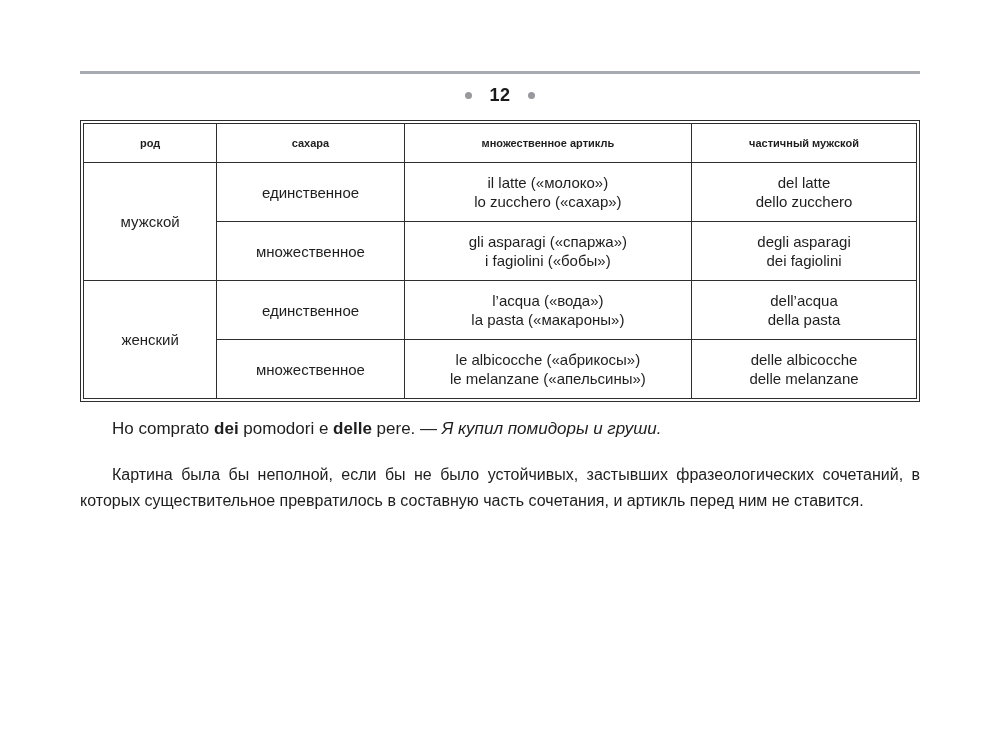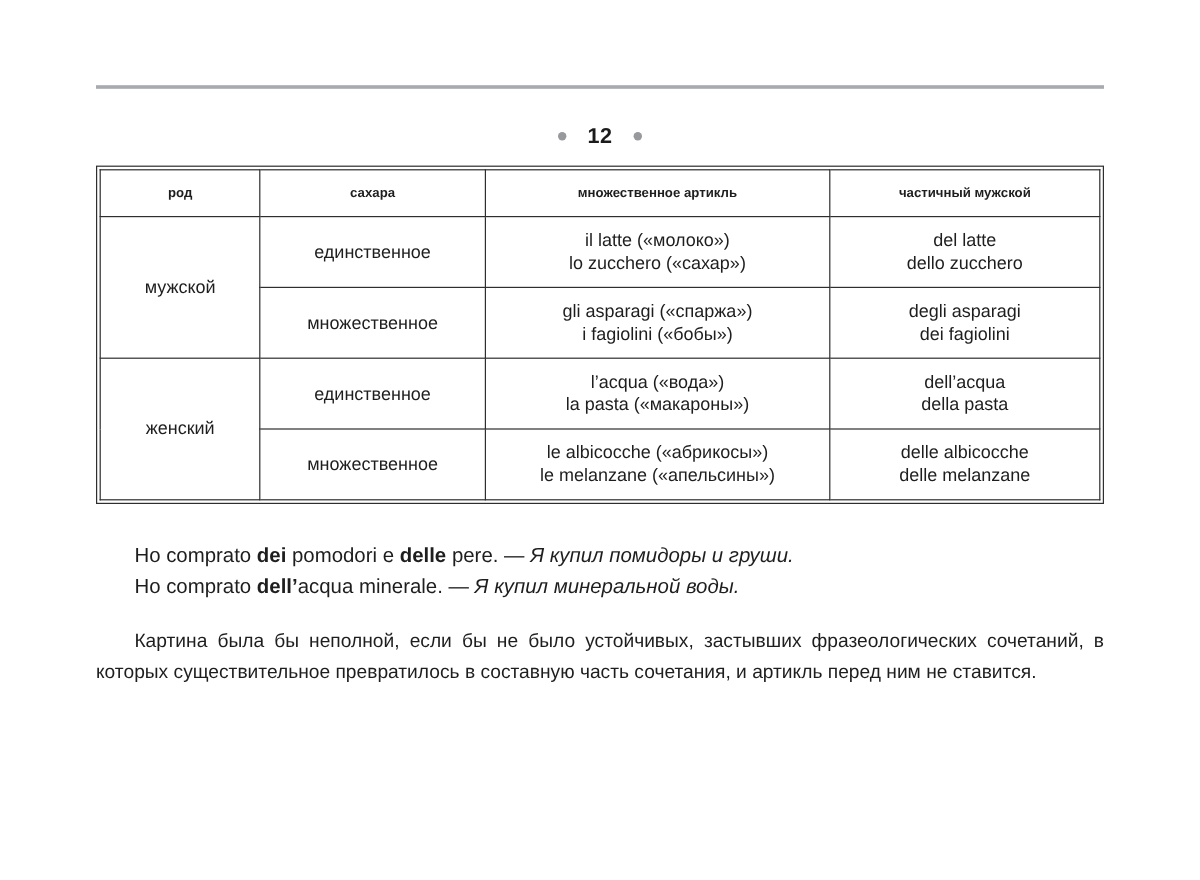--- a/index.html
+++ b/index.html
@@ -19,21 +19,21 @@
     padding: 0 80px;
     box-sizing: border-box;
     width: 1000px;
   }
   .top-rule {
     margin-top: 71px;
     height: 3px;
     background: #a7aaae;
   }
   .page-num-row {
-    margin-top: 27px;
+    margin-top: 9px;
     display: flex;
     align-items: center;
     justify-content: center;
     gap: 17px;
     height: 24px;
   }
   .page-bullet {
     width: 7px;
     height: 7px;
     border-radius: 50%;
@@ -73,21 +73,21 @@
   }
   table.grammar col.c1 { width: 16%; }
   table.grammar col.c2 { width: 22.5%; }
   table.grammar col.c3 { width: 34.5%; }
   table.grammar col.c4 { width: 27%; }
   td.gender-cell {
     vertical-align: top;
     padding-top: 19px;
   }
   .examples {
-    margin-top: 30px;
+    margin-top: 14px;
     padding-left: 32px;
     font-size: 17px;
     line-height: 26px;
   }
   .example-line .seg-b { font-weight: bold; }
   .example-line .seg-i { font-style: italic; }
   .body-paragraph {
     margin-top: 20px;
     font-size: 16px;
     line-height: 26px;
@@ -146,18 +146,17 @@
             <td>множественное</td>
             <td>le albicocche («абрикосы»)<br>le melanzane («апельсины»)</td>
             <td>delle albicocche<br>delle melanzane</td>
           </tr>
         </tbody>
     </table>
   </div>
 
   <div class="examples">
       <div class="example-line"><span>Ho comprato </span><span class="seg-b">dei</span><span> pomodori e </span><span class="seg-b">delle</span><span> pere. — </span><span class="seg-i">Я купил помидоры и груши.</span></div>
-      <div class="example-line"><span>Ho comprato </span><span class="seg-b">dell’</span><span>acqua minerale. — </span><span class="seg-i">Я купил минеральной воды.</span></div>
     </div>
 
   <p class="body-paragraph">Картина была бы неполной, если бы не было устойчивых, застывших фразеологических сочетаний, в которых существительное превратилось в составную часть сочетания, и артикль перед ним не ставится.</p>
 
 </div>
 
 </body></html>

